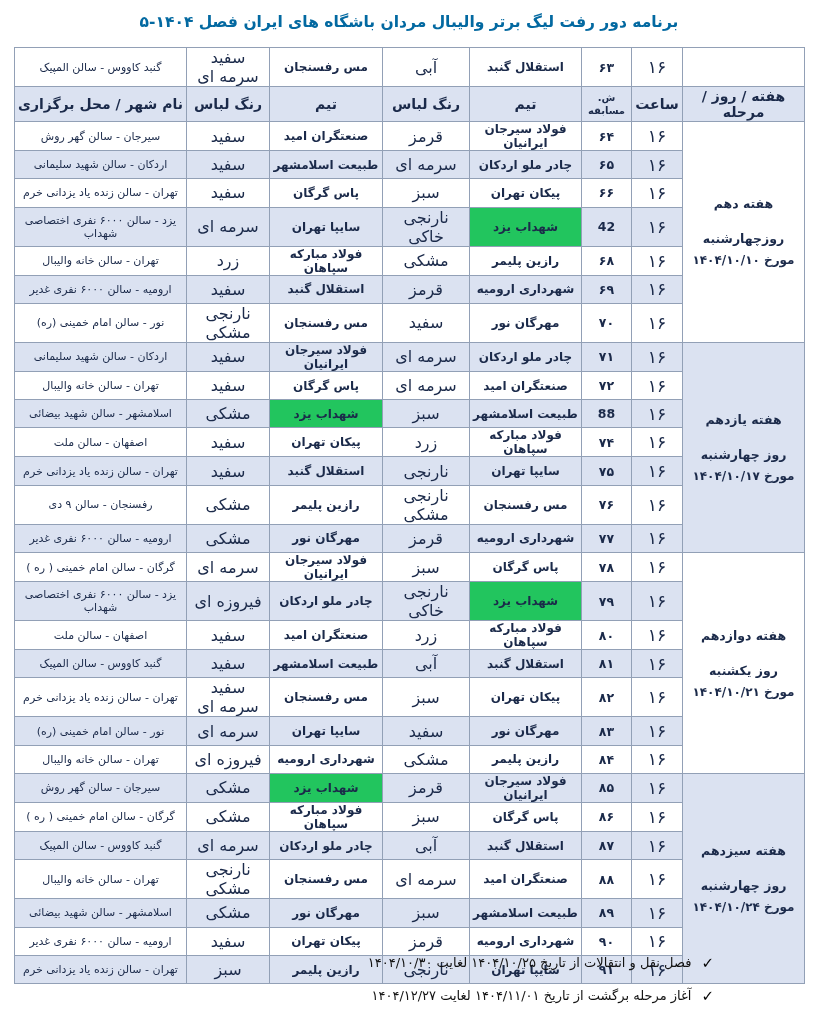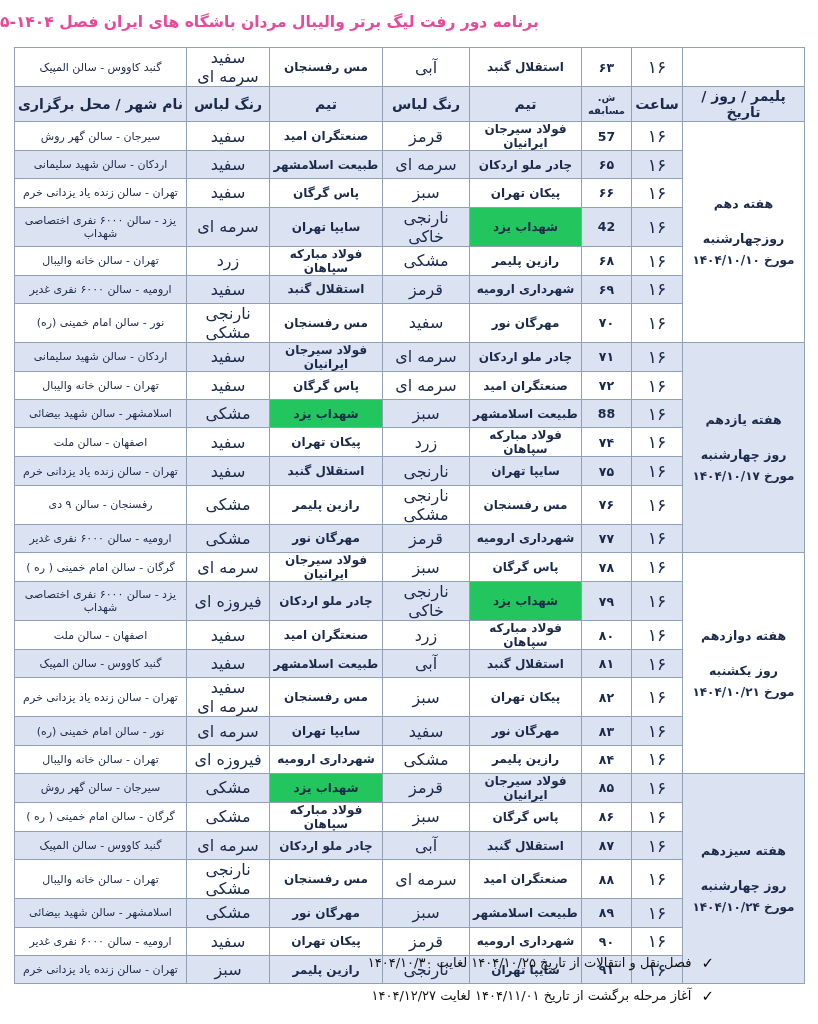--- a/index.html
+++ b/index.html
@@ -10,24 +10,24 @@
   .page {
     position: relative;
     width: 818px; height: 1024px;
     background: #ffffff;
     direction: rtl;
     overflow: hidden;
   }
   .title {
     position: absolute;
     top: 13px; left: 0; right: 0;
-    text-align: left;
+    text-align: center;
     font-size: 15.5px;
     font-weight: bold;
-    color: #ec4899;
+    color: #0369a1;
   }
   table.schedule {
     position: absolute;
     top: 47px; right: 13px;
     border-collapse: collapse;
     table-layout: fixed;
     direction: rtl;
   }
   table.schedule td {
     border: 1px solid #92a0b6;
@@ -98,38 +98,38 @@
           <td class="week-cell"></td>
           <td class="hour">۱۶</td>
           <td class="match-no">۶۳</td>
           <td class="team">استقلال گنبد</td>
           <td class="jersey">آبی</td>
           <td class="team">مس رفسنجان</td>
           <td class="jersey">سفید سرمه ای</td>
           <td class="venue">گنبد کاووس - سالن المپیک</td>
         </tr>
         <tr class="header-row">
-          <td class="hdr blue">پلیمر / روز / تاریخ</td>
+          <td class="hdr blue">هفته / روز / مرحله</td>
           <td class="hdr blue">ساعت</td>
           <td class="hdr hdr-match blue">ش.
 مسابقه</td>
           <td class="hdr blue">تیم</td>
           <td class="hdr blue">رنگ لباس</td>
           <td class="hdr blue">تیم</td>
           <td class="hdr blue">رنگ لباس</td>
           <td class="hdr blue">نام شهر /  محل برگزاری</td>
         </tr>
         <tr class="data-row">
           <td class="week-cell" rowspan="7">
             <div class="wk-line1">هفته دهم</div>
             <div class="wk-line2">روزچهارشنبه</div>
             <div class="wk-line3">مورخ ۱۴۰۴/۱۰/۱۰</div>
           </td>
           <td class="hour">۱۶</td>
-          <td class="match-no">57</td>
+          <td class="match-no">۶۴</td>
           <td class="team">فولاد سیرجان ایرانیان</td>
           <td class="jersey">قرمز</td>
           <td class="team">صنعتگران امید</td>
           <td class="jersey">سفید</td>
           <td class="venue">سیرجان - سالن گهر روش</td>
         </tr>
         <tr class="data-row">
           <td class="hour blue">۱۶</td>
           <td class="match-no blue">۶۵</td>
           <td class="team blue">چادر ملو اردکان</td>

